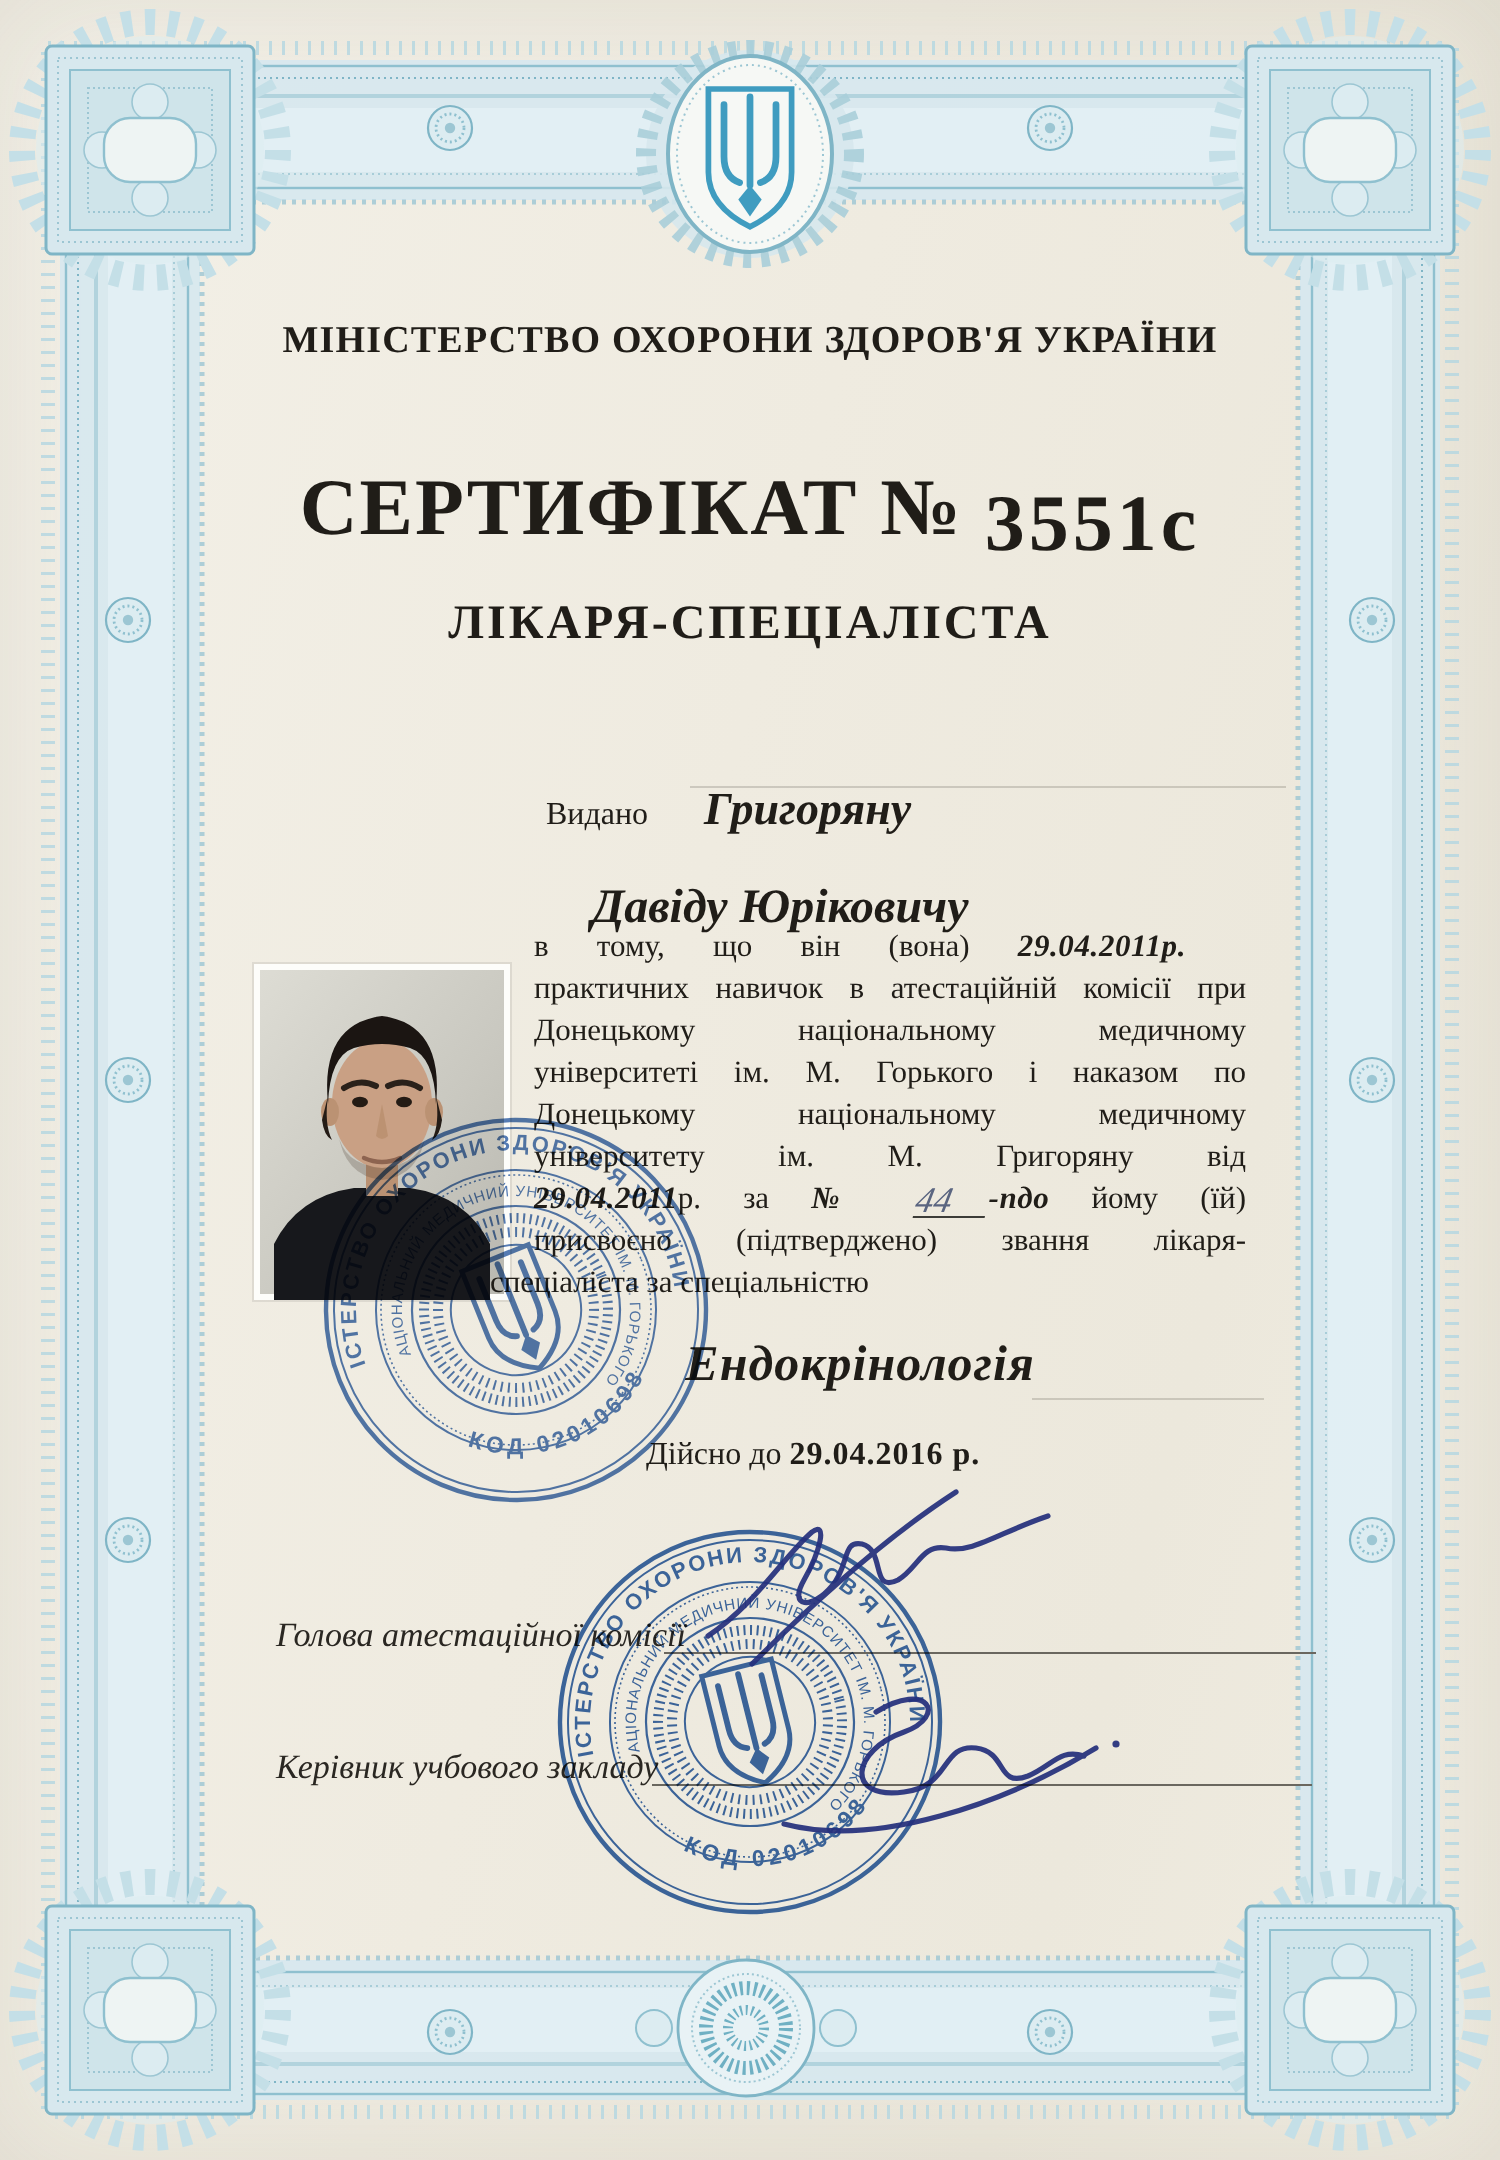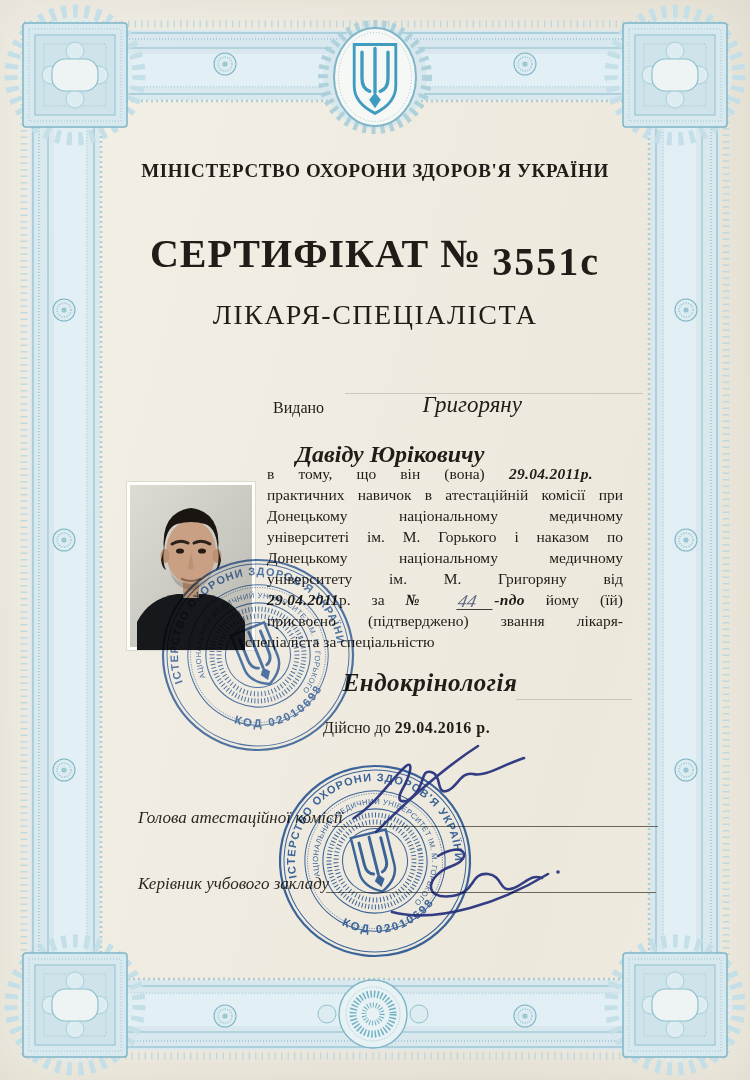--- a/index.html
+++ b/index.html
@@ -9,23 +9,23 @@
     box-shadow:inset 0 0 60px rgba(120,112,95,.14);
     font-family:"Liberation Serif","DejaVu Serif",serif;color:#201d18;
   }
   .abs{position:absolute;}
   svg{display:block;}
   .border-svg{position:absolute;inset:0;pointer-events:none;}
   .overlay-svg{position:absolute;inset:0;pointer-events:none;mix-blend-mode:multiply;}
   .ministry{left:0;right:0;top:160px;text-align:center;font-weight:bold;font-size:19px;letter-spacing:.6px;}
   .title-row{left:0;right:0;top:230px;text-align:center;font-weight:bold;font-size:40px;letter-spacing:1px;white-space:nowrap;}
   .title-num{position:relative;top:8px;letter-spacing:2px;}
-  .subtitle{left:0;right:0;top:299px;text-align:center;font-weight:normal;font-size:28px;letter-spacing:1.5px;}
+  .subtitle{left:0;right:0;top:299px;text-align:center;font-weight:bold;font-size:24px;letter-spacing:1.5px;}
   .issued-label{left:273px;top:399px;font-size:16px;}
-  .surname{left:352px;top:392px;width:170px;text-align:right;font-weight:normal;font-style:italic;font-size:23px;}
+  .surname{left:352px;top:392px;width:170px;text-align:left;font-weight:bold;font-style:italic;font-size:23px;}
   .given{left:285px;top:441px;width:210px;text-align:center;font-weight:bold;font-style:italic;font-size:24px;}
   .photo{left:127px;top:482px;width:128px;height:168px;background:#fdfdfa;box-shadow:0 0 0 1px rgba(0,0,0,.08);}
   .body-col{left:267px;top:463px;width:356px;font-size:15.5px;line-height:21px;}
   .pline{text-align:justify;text-align-last:justify;height:21px;white-space:nowrap;}
   .pline.nojust{text-align:left;text-align-last:left;margin-left:-22px;}
   .pline .b{font-weight:bold;font-style:italic;letter-spacing:.3px;}
   .pline .hw{display:inline-block;min-width:36px;text-align:center;border-bottom:1.5px solid #3c3c38;
     font-style:italic;font-size:18px;line-height:15px;color:#5a6580;transform:translateY(2px) skewX(-12deg);}
   .specialty{left:300px;top:669px;width:260px;text-align:center;font-weight:bold;font-style:italic;font-size:25px;letter-spacing:.5px;}
   .validity{left:323px;top:719px;font-size:16px;white-space:nowrap;}

